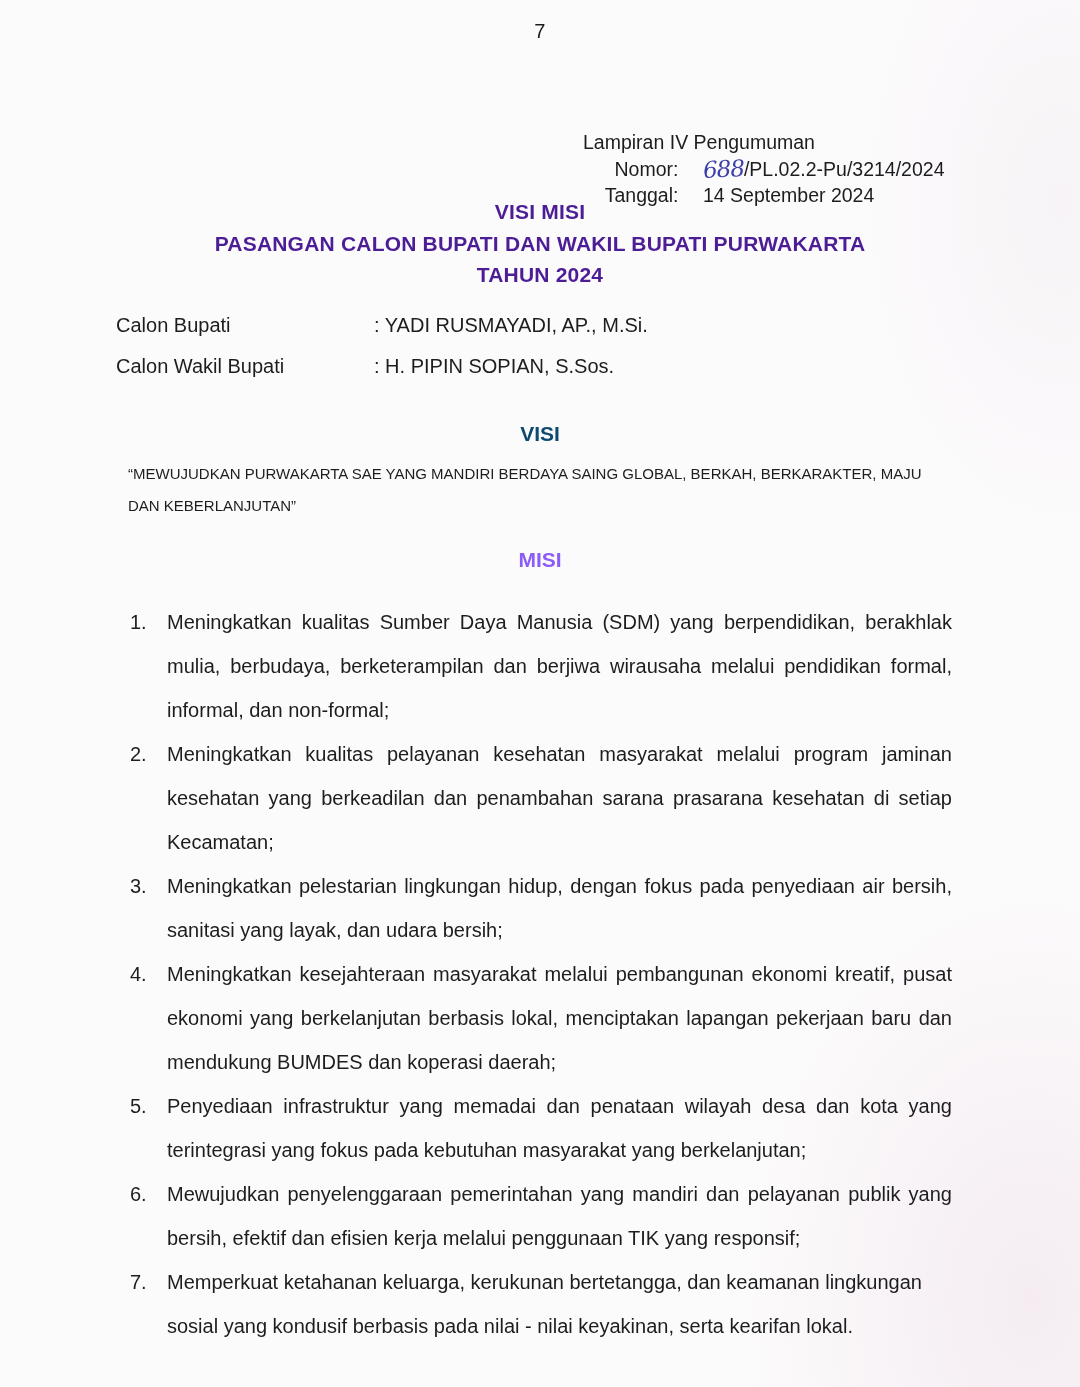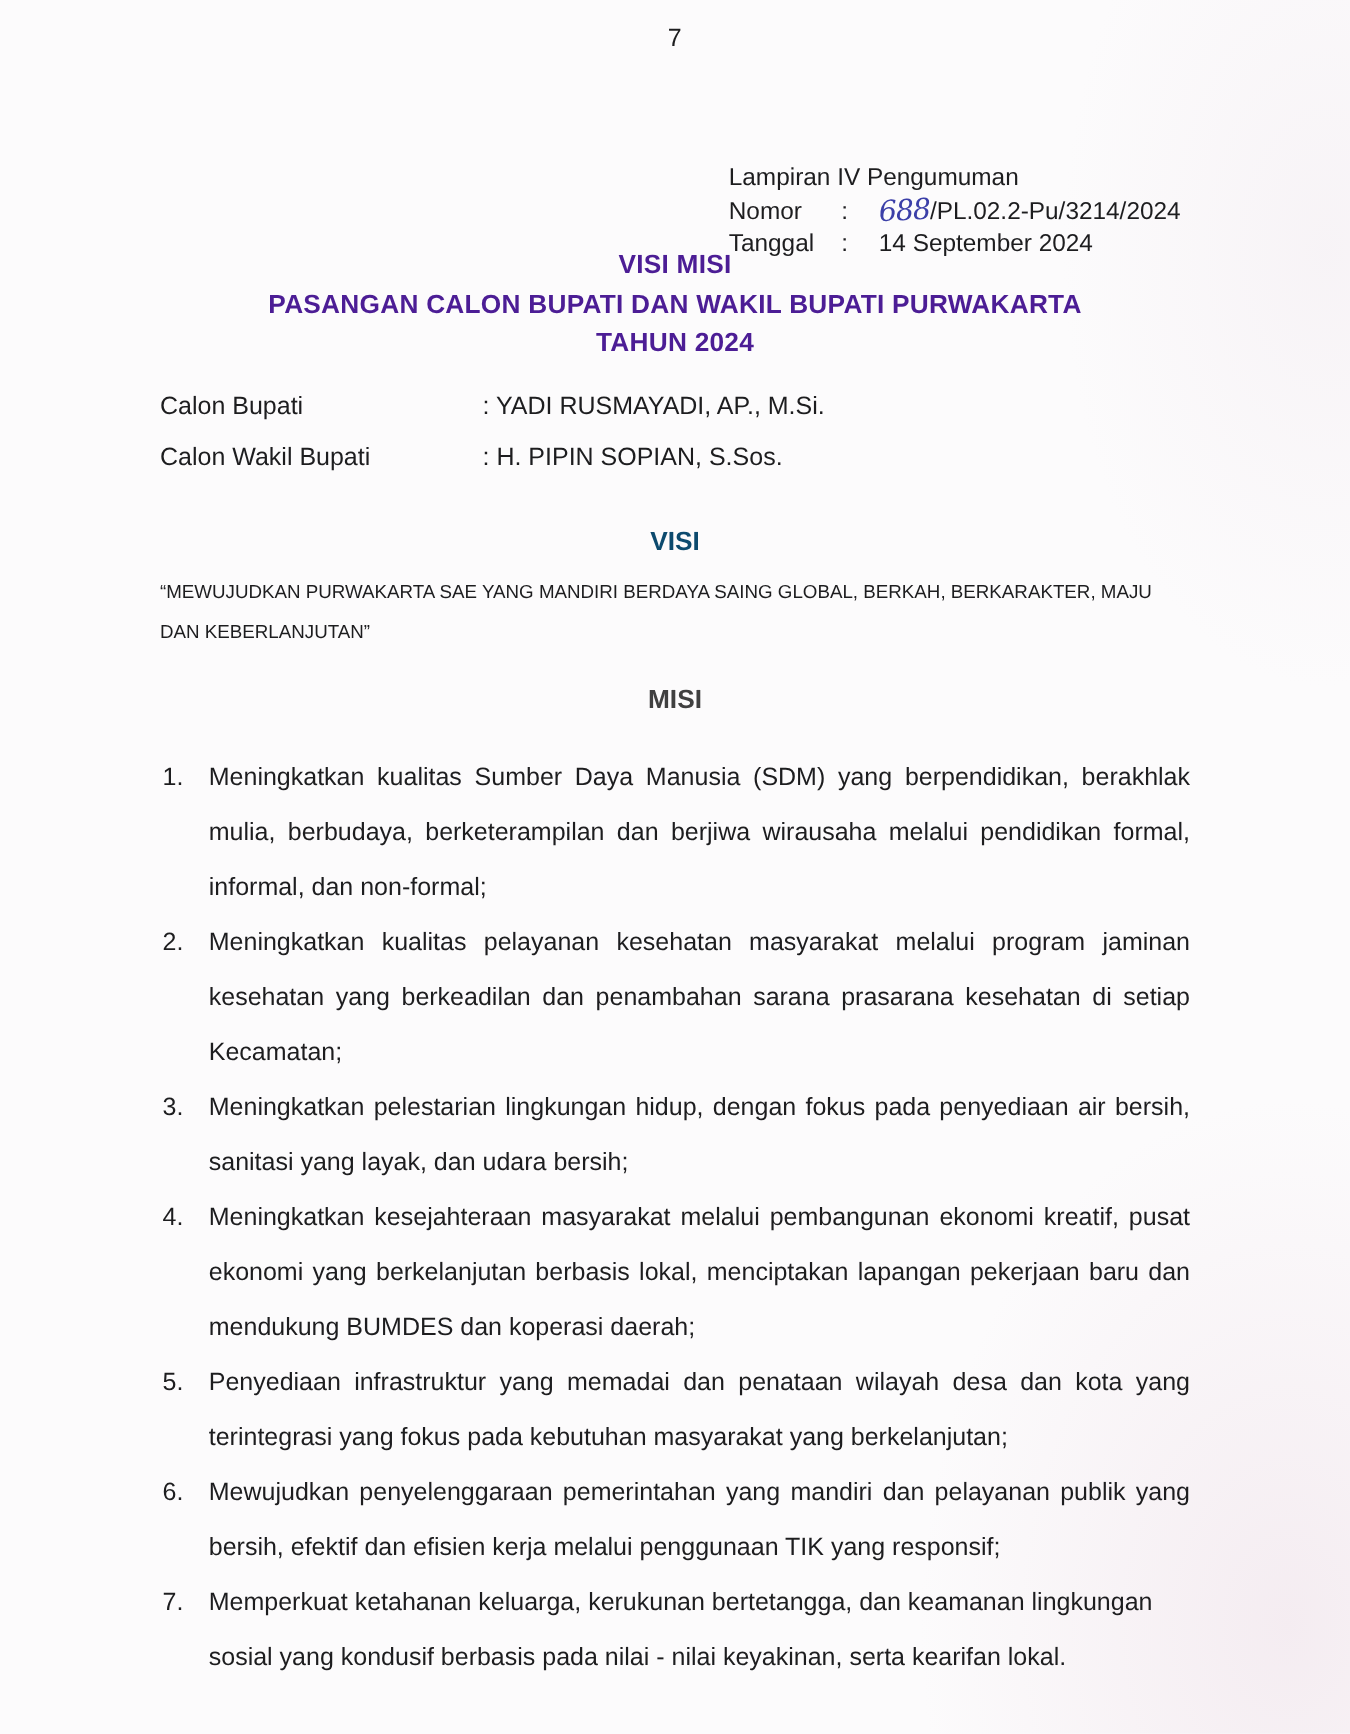--- a/index.html
+++ b/index.html
@@ -37,21 +37,21 @@
     top: 88px;
     left: 583px;
     font-size: 19.5px;
     line-height: 26px;
     margin-top: 41px;
   }
   .lampiran-row {
     display: flex;
     align-items: baseline;
   }
-  .lampiran-label { width: 90px; }
+  .lampiran-label { width: 90px; text-align: right; }
   .lampiran-colon { width: 30px; text-align: left; }
   .handwritten {
     display: inline-block;
     color: #3b3fa8;
     font-family: "DejaVu Serif", serif;
     font-style: italic;
     font-size: 23px;
     transform: rotate(-3deg) translateY(1px);
     letter-spacing: -1px;
   }
@@ -65,21 +65,21 @@
     font-weight: bold;
     font-size: 21px;
     line-height: 31.5px;
     color: #4c1d95;
     letter-spacing: .2px;
   }
   
   .candidates {
     position: absolute;
     top: 314px;
-    left: 128px;
+    left: 116px;
     width: 822px;
     font-size: 20px;
   }
   .candidate-row {
     display: flex;
     height: 41px;
     align-items: baseline;
   }
   .candidate-label { width: 258px; }
   .candidate-value { }
@@ -105,21 +105,21 @@
   }
   
   .misi-heading {
     position: absolute;
     top: 548px;
     left: 0;
     width: 1080px;
     text-align: center;
     font-weight: bold;
     font-size: 21px;
-    color: #404040;
+    color: #8b5cf6;
   }
   .misi-list {
     position: absolute;
     top: 600px;
     left: 130px;
     width: 822px;
     margin: 0;
     padding: 0;
     list-style: none;
     font-size: 20px;

